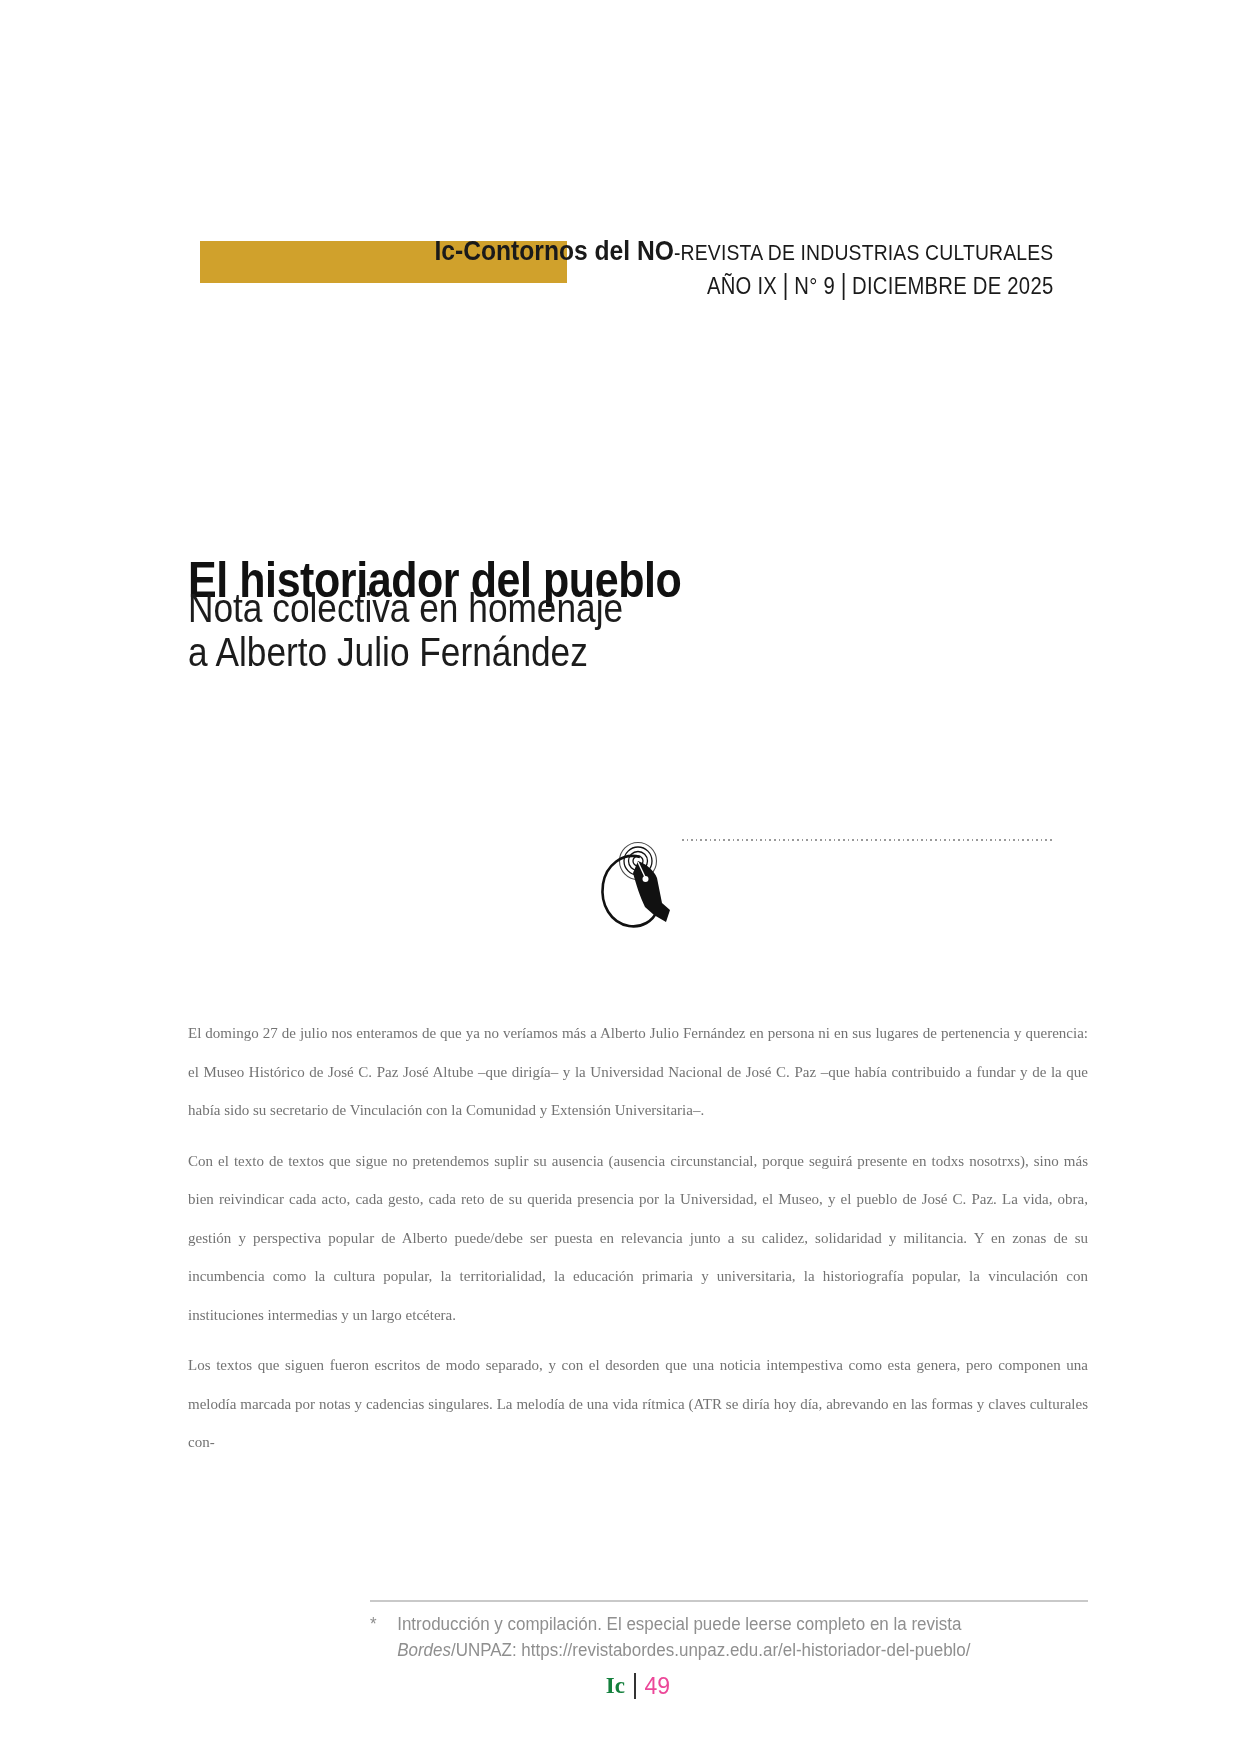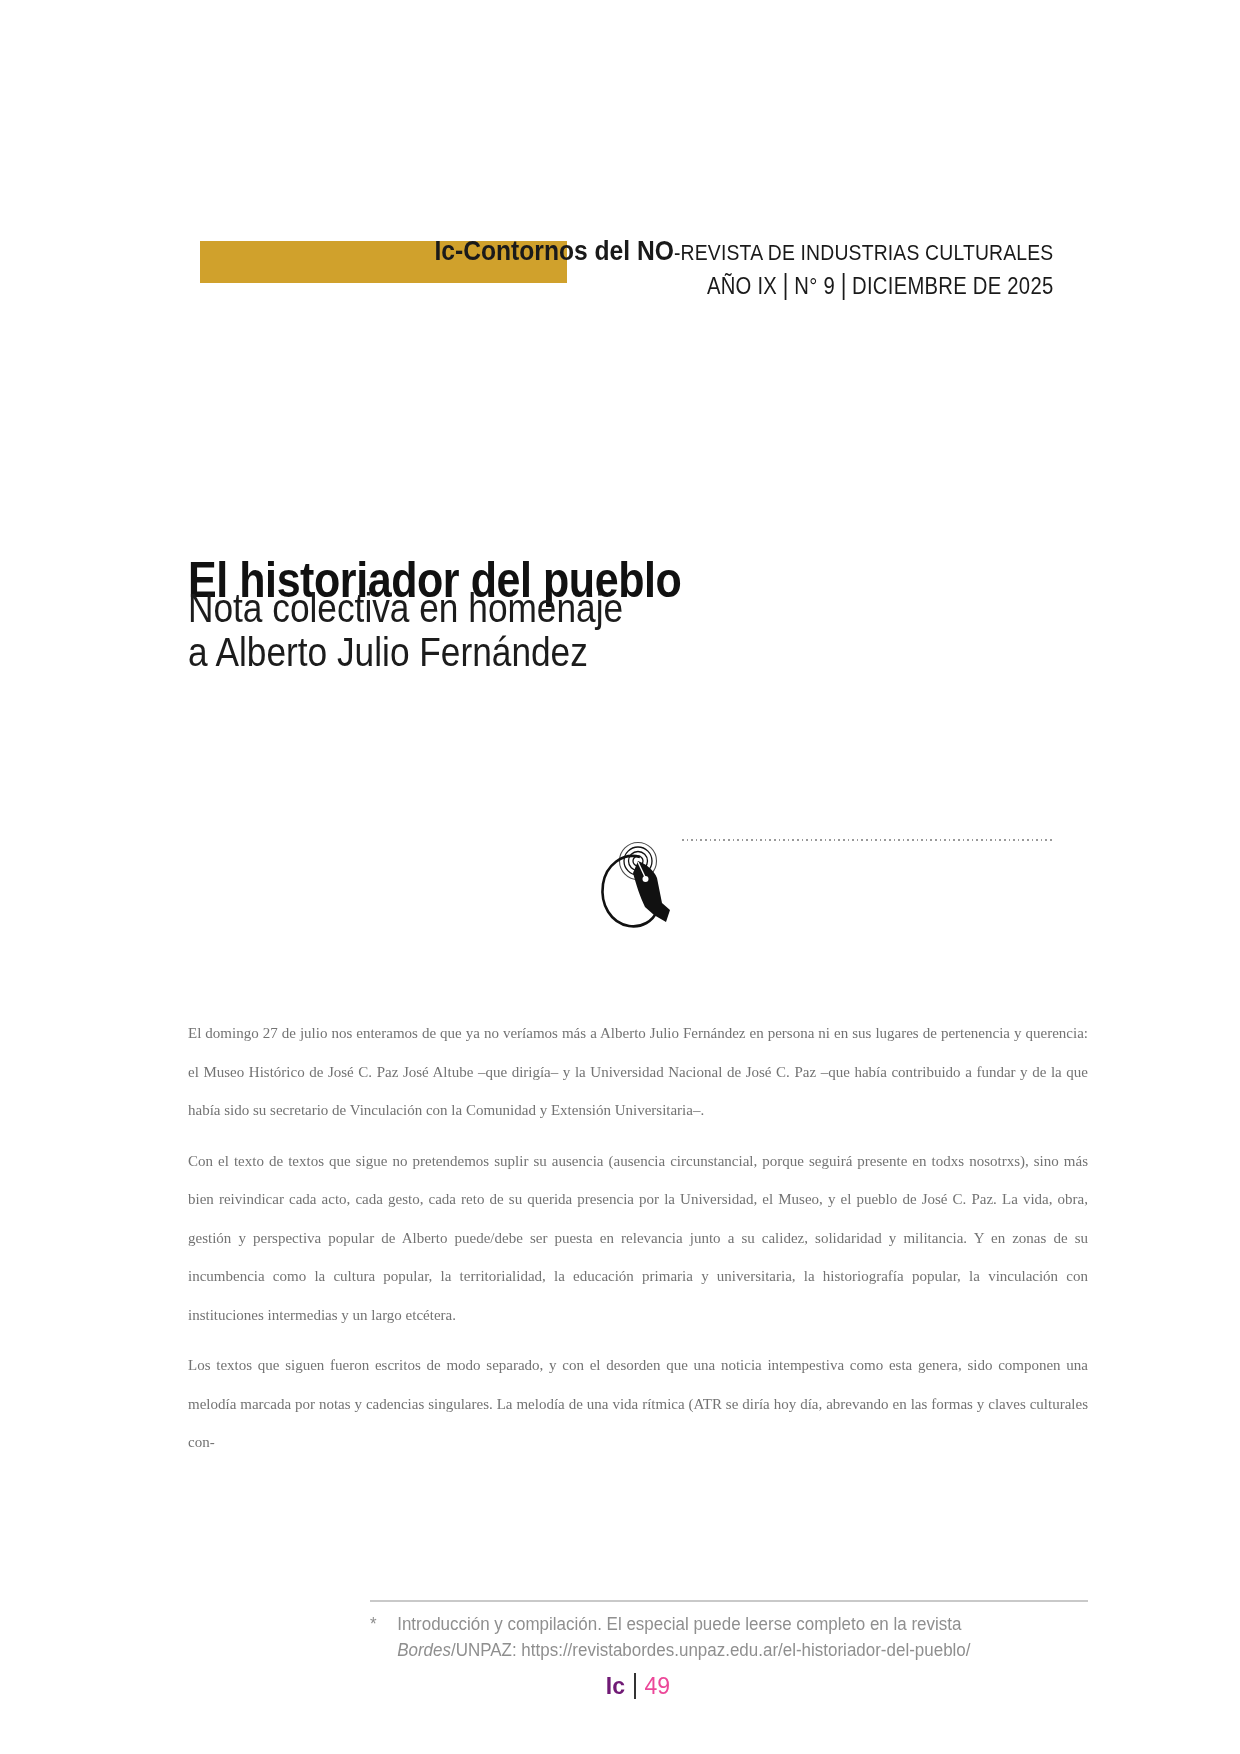--- a/index.html
+++ b/index.html
@@ -129,30 +129,30 @@
       <path d="M42 27 C50 30 58 36 61 44 L66 69 L74 76 L70 88 L58 81 L49 73 C44 63 40 50 37 39 Z" fill="#111"></path>
       <path d="M42 28 L49 43" stroke="#fff" stroke-width="1.4"></path>
       <circle cx="49.5" cy="45" r="3" fill="#fff"></circle>
     </svg>
   </div>
   <div class="dotted-rule"></div>
 
   <div class="body-text">
     <p>El domingo 27 de julio nos enteramos de que ya no veríamos más a Alberto Julio Fernández en persona ni en sus lugares de pertenencia y querencia: el Museo Histórico de José C. Paz José Altube –que dirigía– y la Universidad Nacional de José C. Paz –que había contribuido a fundar y de la que había sido su secretario de Vinculación con la Comunidad y Extensión Universitaria–.</p>
     <p>Con el texto de textos que sigue no pretendemos suplir su ausencia (ausencia circunstancial, porque seguirá presente en todxs nosotrxs), sino más bien reivindicar cada acto, cada gesto, cada reto de su querida presencia por la Universidad, el Museo, y el pueblo de José C. Paz. La vida, obra, gestión y perspectiva popular de Alberto puede/debe ser puesta en relevancia junto a su calidez, solidaridad y militancia. Y en zonas de su incumbencia como la cultura popular, la territorialidad, la educación primaria y universitaria, la historiografía popular, la vinculación con instituciones intermedias y un largo etcétera.</p>
-    <p>Los textos que siguen fueron escritos de modo separado, y con el desorden que una noticia intempestiva como esta genera, sido componen una melodía marcada por notas y cadencias singulares. La melodía de una vida rítmica (ATR se diría hoy día, abrevando en las formas y claves culturales con-</p>
+    <p>Los textos que siguen fueron escritos de modo separado, y con el desorden que una noticia intempestiva como esta genera, pero componen una melodía marcada por notas y cadencias singulares. La melodía de una vida rítmica (ATR se diría hoy día, abrevando en las formas y claves culturales con-</p>
   </div>
 
   <div class="footnote">
     <div class="footnote-rule"></div>
     <div class="footnote-content">
       <span class="fn-marker">*</span>
       <span><span>Introducción y compilación. El especial puede leerse completo en la revista </span><span class="fn-italic">Bordes</span><span>/UNPAZ: https://revistabordes.unpaz.edu.ar/el-historiador-del-pueblo/</span></span>
     </div>
   </div>
 
   <div class="footer">
-    <span class="mark" style="color:#701a75;">Ic</span>
+    <span class="mark" style="color:#15803d;font-family:Liberation Serif, serif;">Ic</span>
     <span class="fsep"></span>
     <span class="pagenum">49</span>
   </div>
 
 </div>
 
 </body></html>

